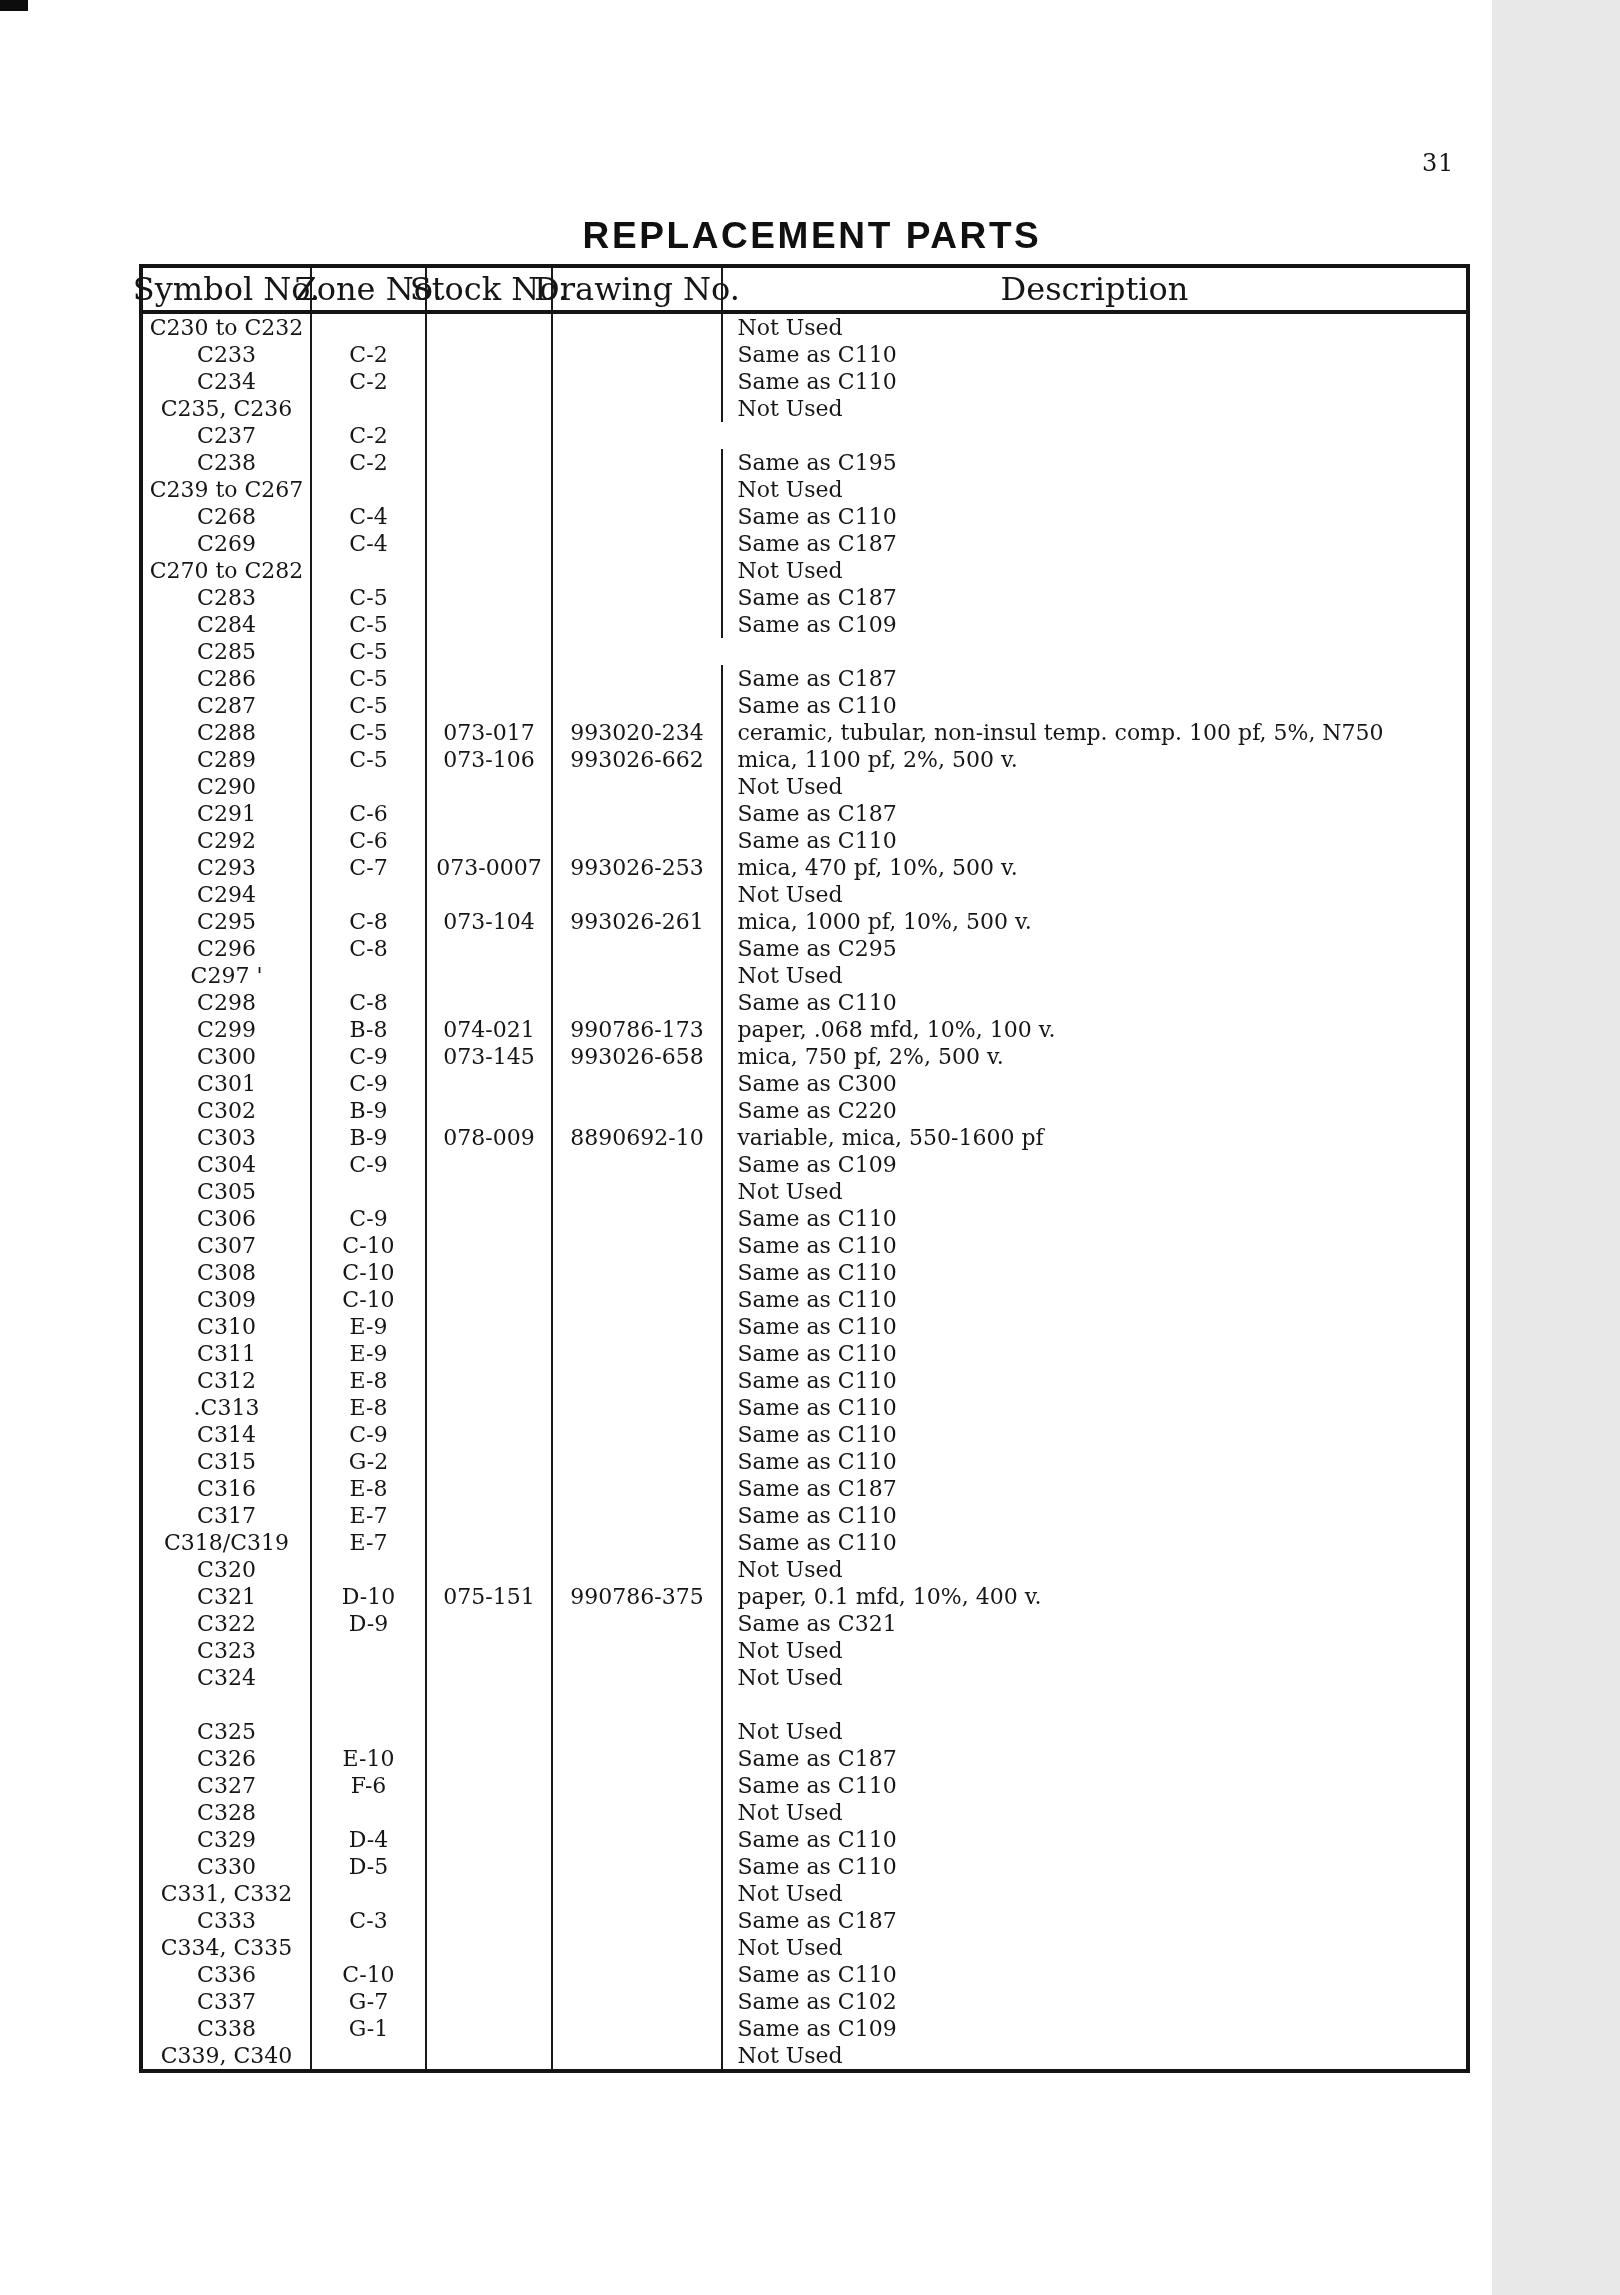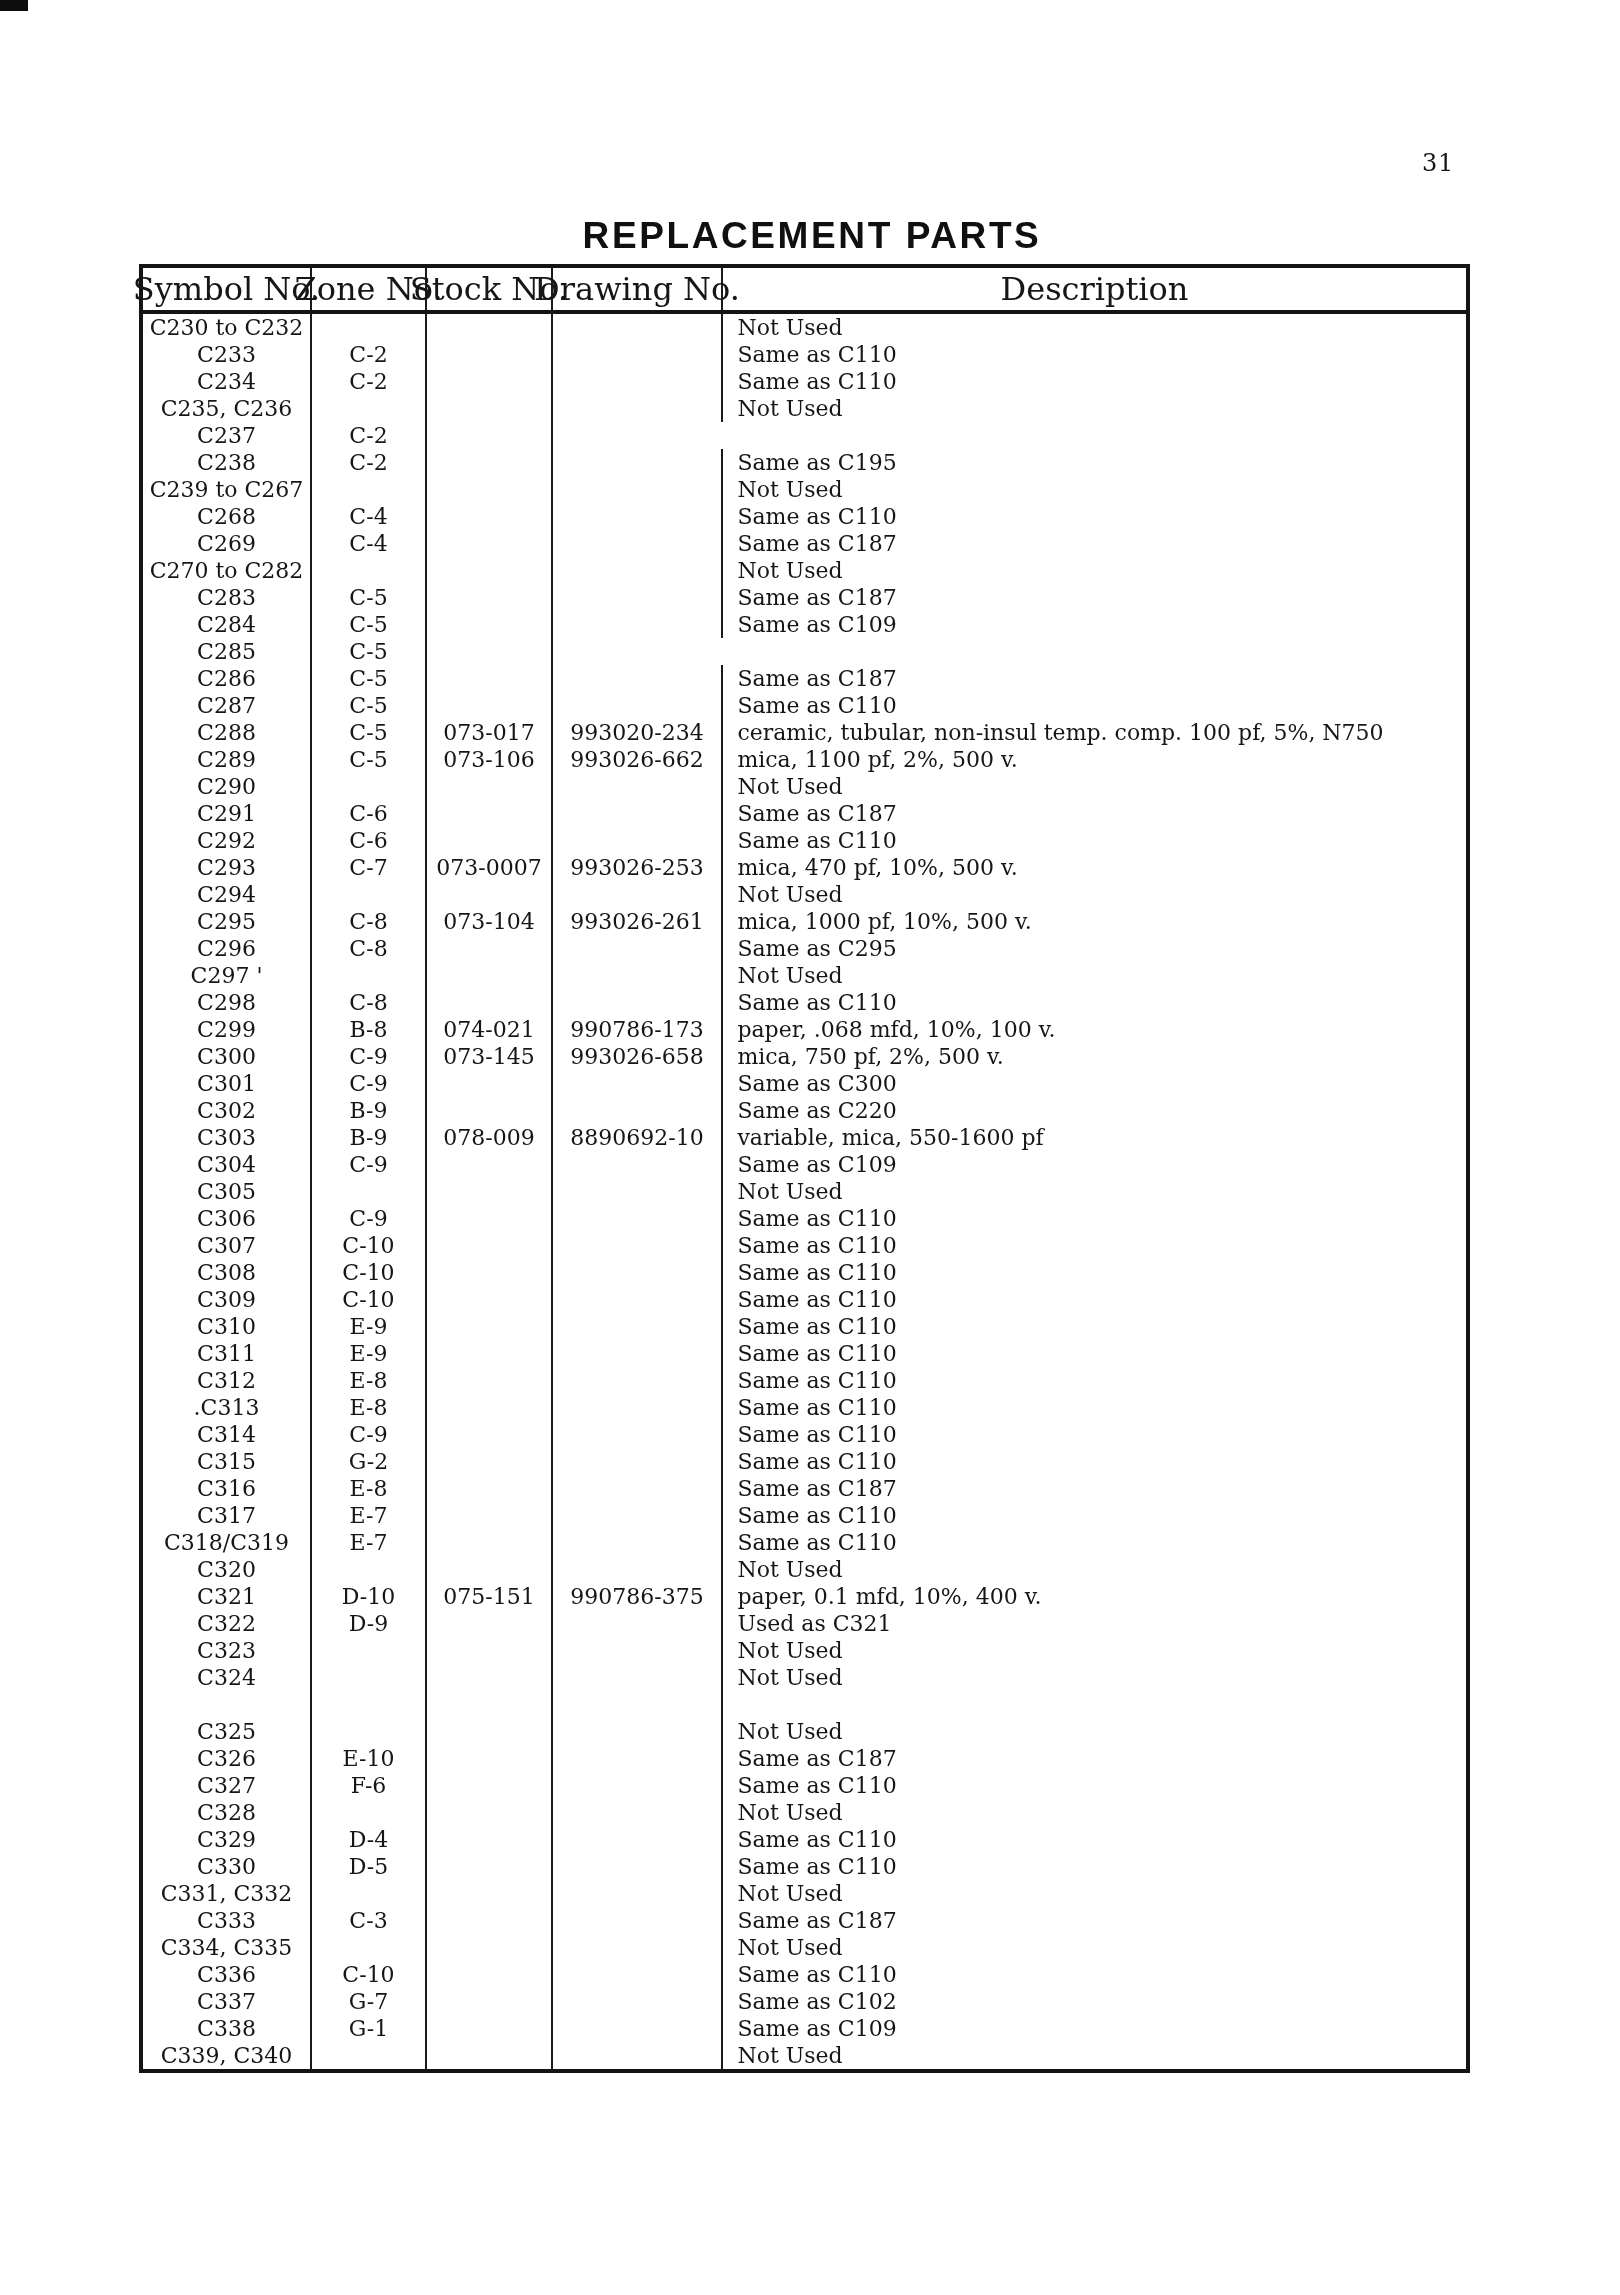--- a/index.html
+++ b/index.html
@@ -2,21 +2,21 @@
 <html style="font-size:10.5px"><head>
 <meta charset="utf-8">
 <style>
   html, body {
     margin: 0;
     padding: 0;
     background: #e8e8e8;
   }
   .page {
     position: relative;
-    width: 1620px;
+    width: 1492px;
     height: 2295px;
     background: #ffffff;
     overflow: hidden;
     font-family: "DejaVu Serif", "Liberation Serif", serif;
     color: #161616;
   }
   .corner-mark {
     position: absolute;
     left: 0;
     top: 0;
@@ -438,21 +438,21 @@
           <div class="cell c1">D-10</div>
           <div class="cell c2">075-151</div>
           <div class="cell c3">990786-375</div>
           <div class="cell c4">paper, 0.1 mfd, 10%, 400 v.</div>
         </div>
         <div class="trow">
           <div class="cell c0">C322</div>
           <div class="cell c1">D-9</div>
           <div class="cell c2"></div>
           <div class="cell c3"></div>
-          <div class="cell c4">Used as C321</div>
+          <div class="cell c4">Same as C321</div>
         </div>
         <div class="trow">
           <div class="cell c0">C323</div>
           <div class="cell c1"></div>
           <div class="cell c2"></div>
           <div class="cell c3"></div>
           <div class="cell c4">Not Used</div>
         </div>
         <div class="trow">
           <div class="cell c0">C324</div>

